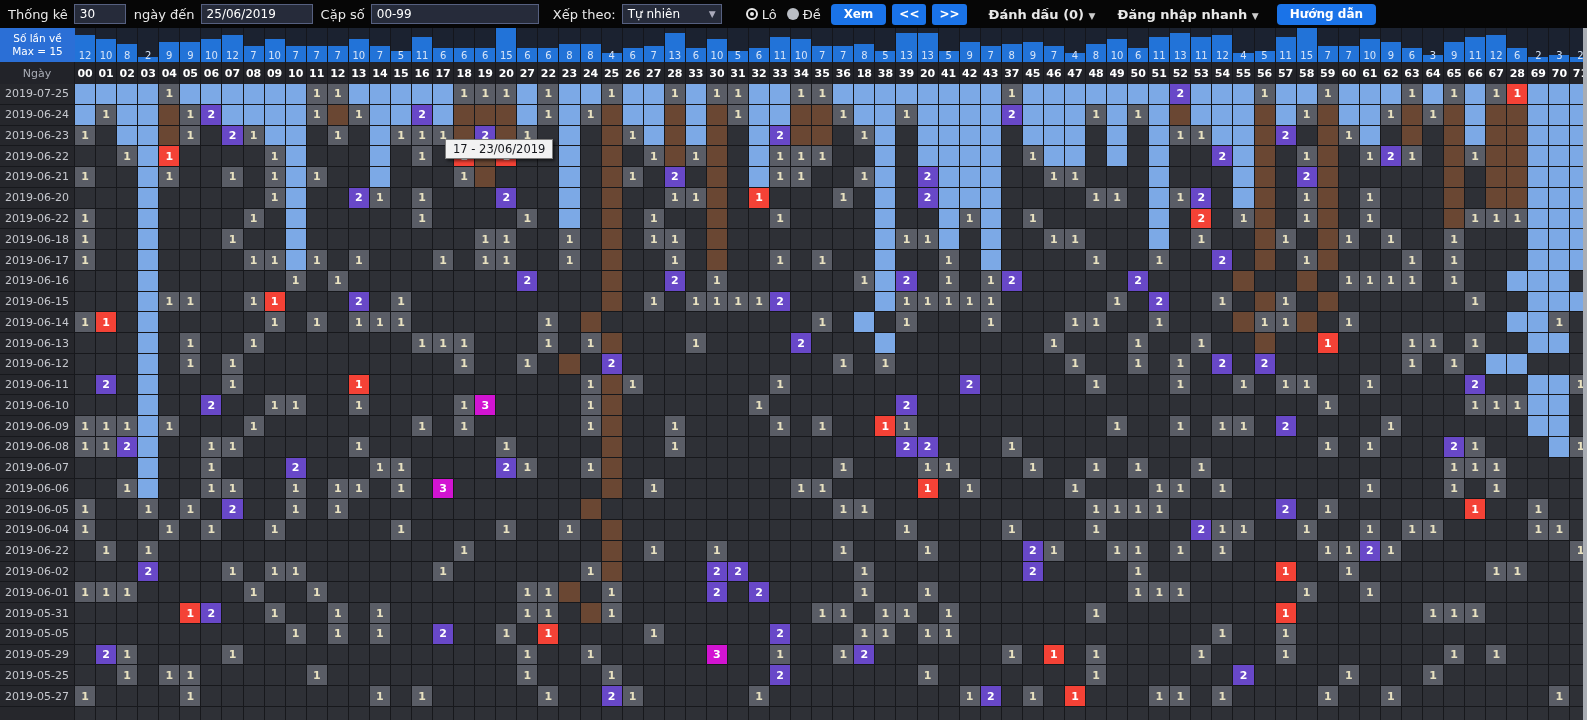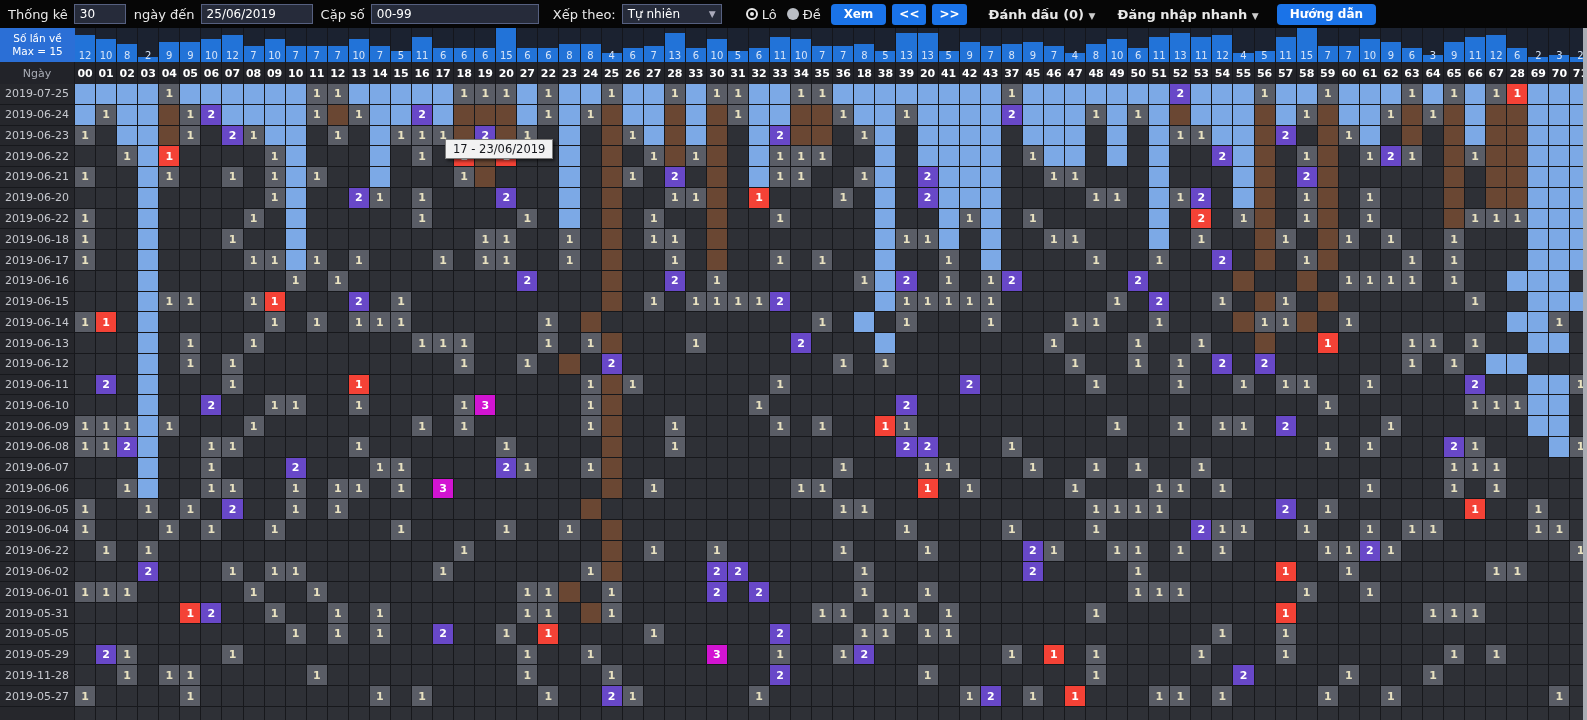--- a/index.html
+++ b/index.html
@@ -2578,21 +2578,21 @@
         <div class="cell c-dark" style="width: 21.07px;"></div>
         <div class="cell c-g1" style="width: 21.07px;">1</div>
         <div class="cell c-dark" style="width: 21.07px;"></div>
         <div class="cell c-g1" style="width: 21.07px;">1</div>
         <div class="cell c-dark" style="width: 21.07px;"></div>
         <div class="cell c-dark" style="width: 21.07px;"></div>
         <div class="cell c-dark" style="width: 21.07px;"></div>
         <div class="cell c-dark" style="width: 21.07px;"></div>
       </div>
       <div class="grow">
-        <div class="datecell">2019-11-28</div>
+        <div class="datecell">2019-05-25</div>
         <div class="cell c-dark" style="width: 21.07px;"></div>
         <div class="cell c-dark" style="width: 21.07px;"></div>
         <div class="cell c-g1" style="width: 21.07px;">1</div>
         <div class="cell c-dark" style="width: 21.07px;"></div>
         <div class="cell c-g1" style="width: 21.07px;">1</div>
         <div class="cell c-g1" style="width: 21.07px;">1</div>
         <div class="cell c-dark" style="width: 21.07px;"></div>
         <div class="cell c-dark" style="width: 21.07px;"></div>
         <div class="cell c-dark" style="width: 21.07px;"></div>
         <div class="cell c-dark" style="width: 21.07px;"></div>

